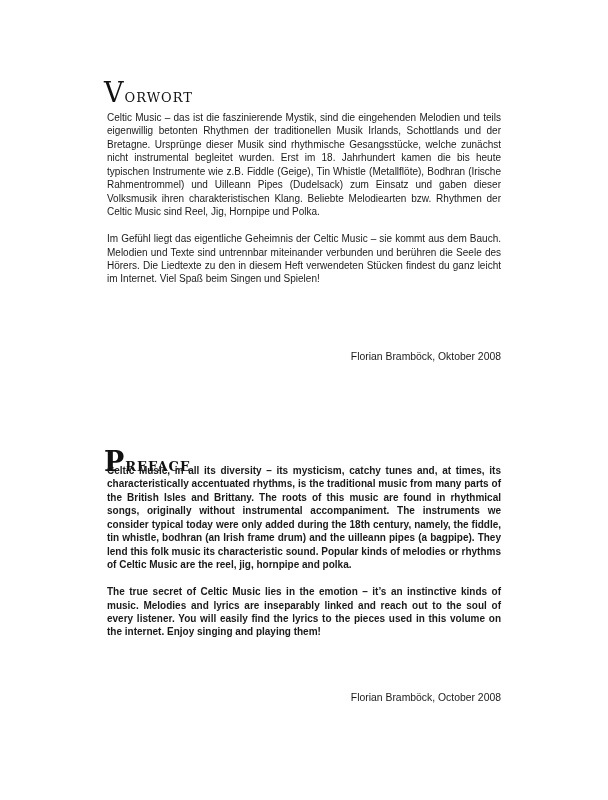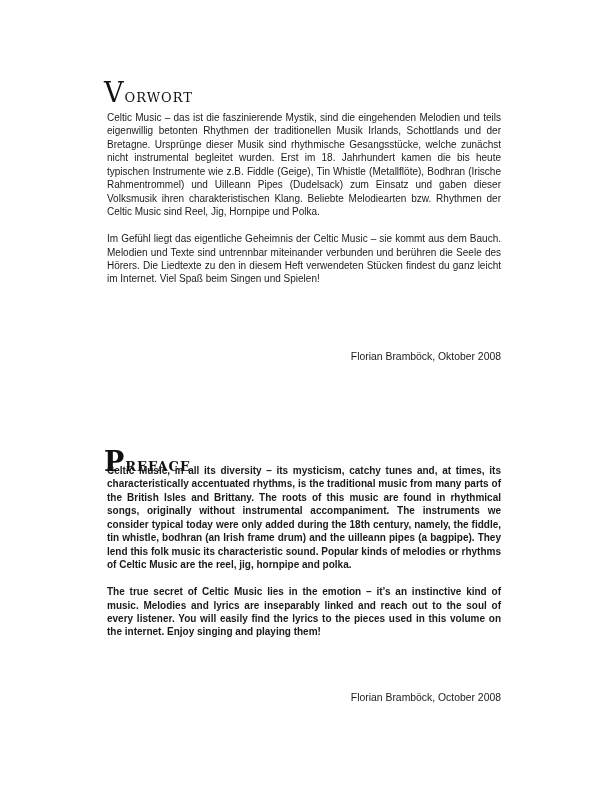--- a/index.html
+++ b/index.html
@@ -47,18 +47,18 @@
     <p>Celtic Music – das ist die faszinierende Mystik, sind die eingehenden Melodien und teils eigenwillig betonten Rhythmen der traditionellen Musik Irlands, Schottlands und der Bretagne. Ursprünge dieser Musik sind rhythmische Gesangsstücke, welche zunächst nicht instrumental begleitet wurden. Erst im 18. Jahrhundert kamen die bis heute typischen Instrumente wie z.B. Fiddle (Geige), Tin Whistle (Metallflöte), Bodhran (Irische Rahmentrommel) und Uilleann Pipes (Dudelsack) zum Einsatz und gaben dieser Volksmusik ihren charakteristischen Klang. Beliebte Melodiearten bzw. Rhythmen der Celtic Music sind Reel, Jig, Hornpipe und Polka.</p>
     <p>Im Gefühl liegt das eigentliche Geheimnis der Celtic Music – sie kommt aus dem Bauch. Melodien und Texte sind untrennbar miteinander verbunden und berühren die Seele des Hörers. Die Liedtexte zu den in diesem Heft verwendeten Stücken findest du ganz leicht im Internet. Viel Spaß beim Singen und Spielen!</p>
   </div>
 
   <div class="sig" style="top:351px;">Florian Bramböck, Oktober 2008</div>
 
   <h1 class="heading" style="top:444px;font-weight:bold;"><span class="cap">P</span><span class="rest">reface</span></h1>
 
   <div class="body-block" style="top:464px;font-weight:bold;">
     <p>Celtic Music, in all its diversity – its mysticism, catchy tunes and, at times, its characteristically accentuated rhythms, is the traditional music from many parts of the British Isles and Brittany. The roots of this music are found in rhythmical songs, originally without instrumental accompaniment. The instruments we consider typical today were only added during the 18th century, namely, the fiddle, tin whistle, bodhran (an Irish frame drum) and the uilleann pipes (a bagpipe). They lend this folk music its characteristic sound. Popular kinds of melodies or rhythms of Celtic Music are the reel, jig, hornpipe and polka.</p>
-    <p>The true secret of Celtic Music lies in the emotion – it’s an instinctive kind of music. Melodies and lyrics are inseparably linked and reach out to the soul of every listener. You will easily find the lyrics to the pieces used in this volume on the internet. Enjoy singing and playing them!</p>
+    <p>The true secret of Celtic Music lies in the emotion – it’s an instinctive kinds of music. Melodies and lyrics are inseparably linked and reach out to the soul of every listener. You will easily find the lyrics to the pieces used in this volume on the internet. Enjoy singing and playing them!</p>
   </div>
 
   <div class="sig" style="top:692px;">Florian Bramböck, October 2008</div>
 
 </div>
 
 </body></html>

